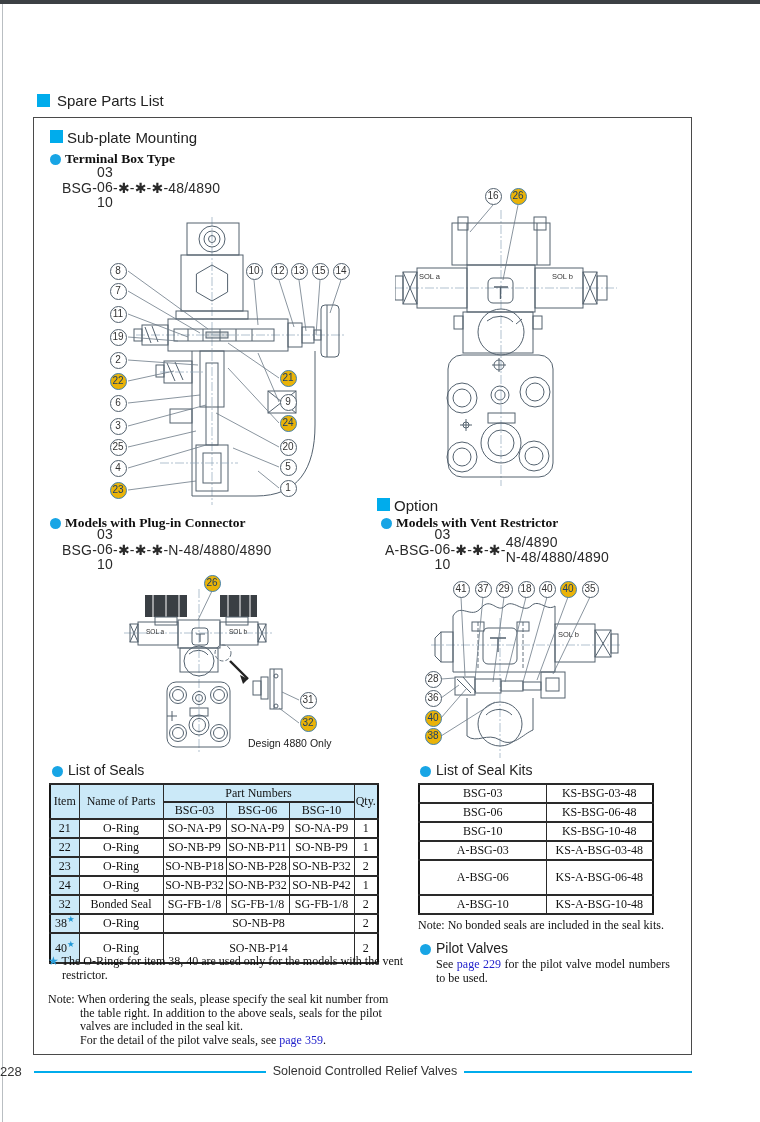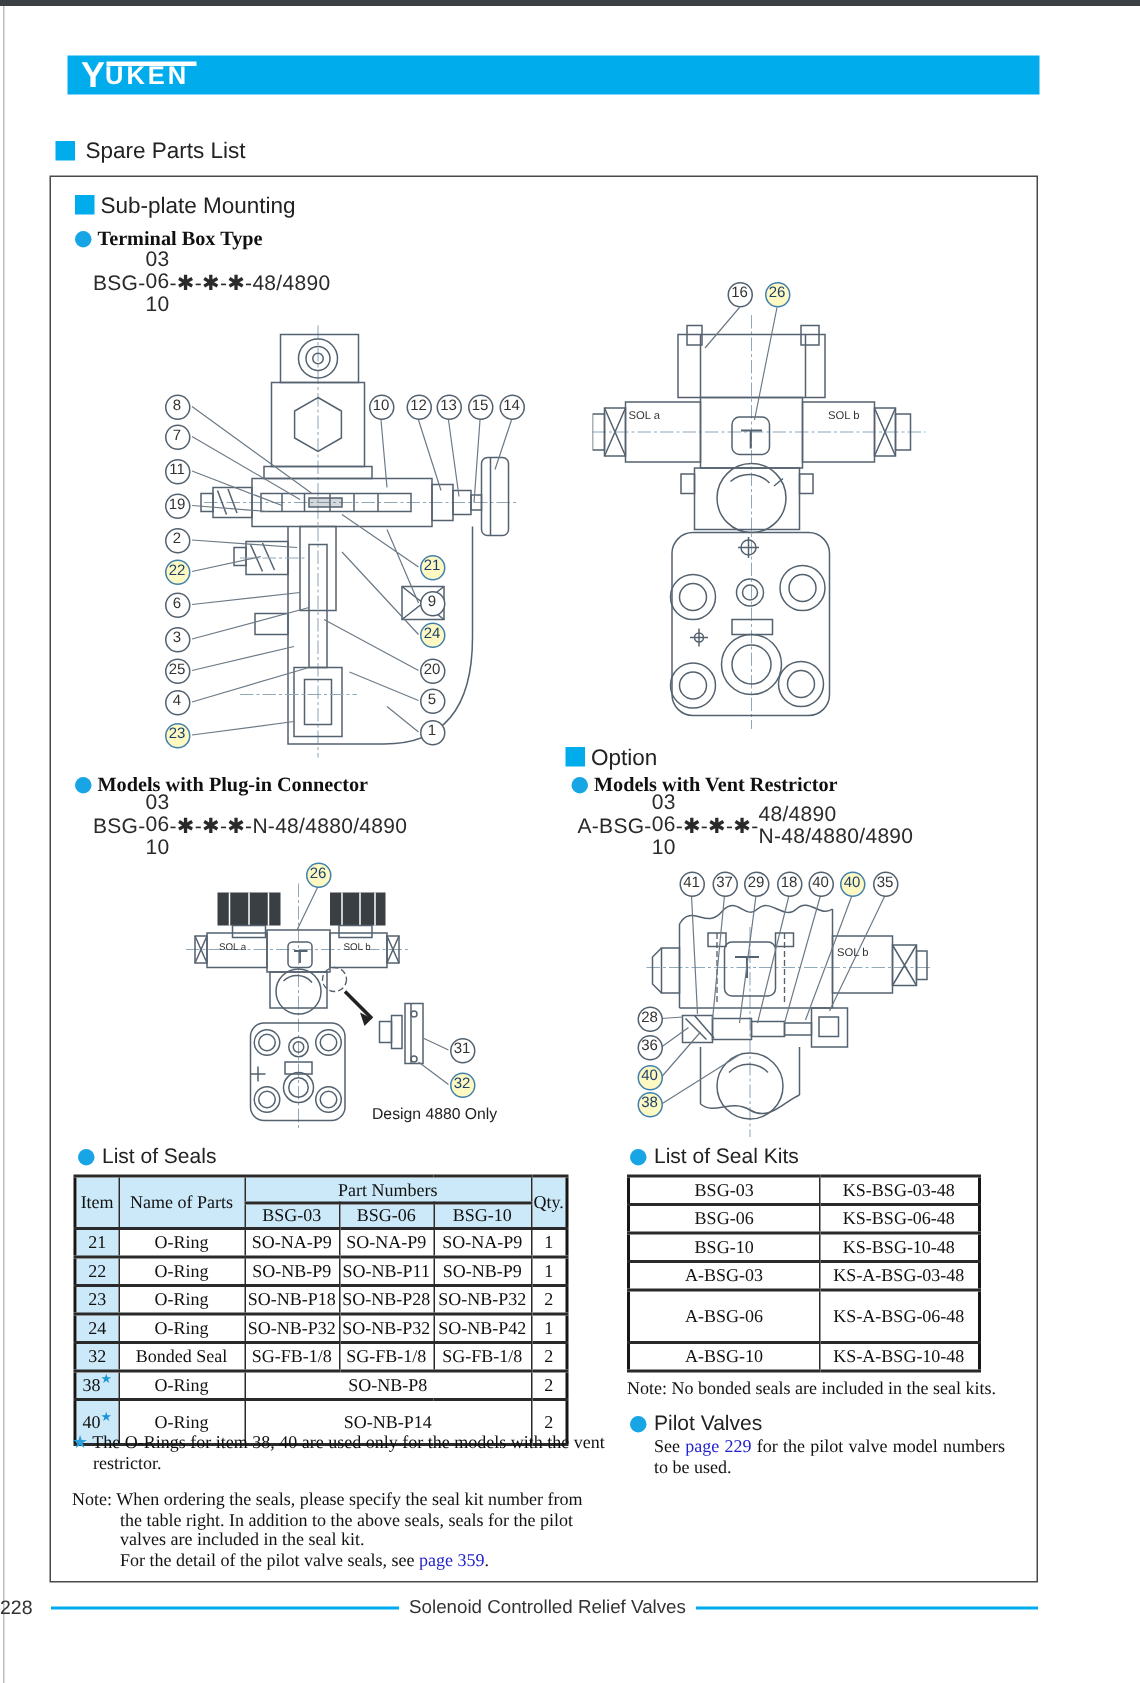--- a/index.html
+++ b/index.html
@@ -32,21 +32,21 @@
   .ln{stroke:#54626f;fill:none;stroke-width:1;}
   .cl{stroke:#8fa8ba;fill:none;stroke-width:.7;stroke-dasharray:9 2 2 2;}
   .ld{stroke:#6c7a86;fill:none;stroke-width:.8;}
   .dsh{stroke:#54626f;fill:none;stroke-width:.9;stroke-dasharray:4 2;}
   .fill-dark{fill:#3a3f44;stroke:none;}
   
   .co-layer{position:absolute;inset:0;pointer-events:none;}
   .co{position:absolute;width:17px;height:17px;box-sizing:border-box;border:1.2px solid #53616e;
       border-radius:50%;background:#fff;font:10px/14.5px "Liberation Sans",sans-serif;
       text-align:center;color:#333;}
-  .co-b{background:#fef9c3;border-color:#4080ae;color:#1c3f66;}
+  .co-b{background:#eab308;border-color:#4080ae;color:#1c3f66;}
   .sol{position:absolute;font-size:7.5px;color:#333;white-space:nowrap;}
   .design-note{font-size:10.5px;color:#222;}
   
   .tbl{position:absolute;border-collapse:collapse;table-layout:fixed;
        font-family:"Liberation Serif",serif;font-size:12px;color:#111;}
   .tbl th,.tbl td{border:1px solid #2a2a2a;border-top-width:2px;border-bottom-width:2px;
        text-align:center;vertical-align:middle;padding:0 1px;font-weight:normal;overflow:hidden;}
   .tbl{border:2px solid #161616;}
   .tbl tr.sub th{border-top-width:1px;}
   .lb{background:#CBE9F8;}
@@ -61,26 +61,20 @@
   .ftr-title{font-size:12.5px;color:#333;text-align:center;}
 </style>
 </head>
 <body>
 
 <div id="page">
 
   <div class="abs topstrip"></div>
   <div class="abs leftedge"></div>
 
-  <div class="abs band">
-    <div class="logo">
-      <span class="logo-y">Y</span><span class="logo-rest">UKEN</span>
-      <div class="logo-bar"></div>
-    </div>
-  </div>
 
   <div class="abs sq" style="left:37px;top:94px;"></div>
   <div class="abs h-sans" style="left:57px;top:92px;">Spare Parts List</div>
 
   <div class="abs mainbox"></div>
 
   <div class="abs sq" style="left:50px;top:130px;"></div>
   <div class="abs h-sans" style="left:67px;top:129px;">Sub-plate Mounting</div>
 
   <div class="abs blt" style="left:50px;top:154px;"></div>

